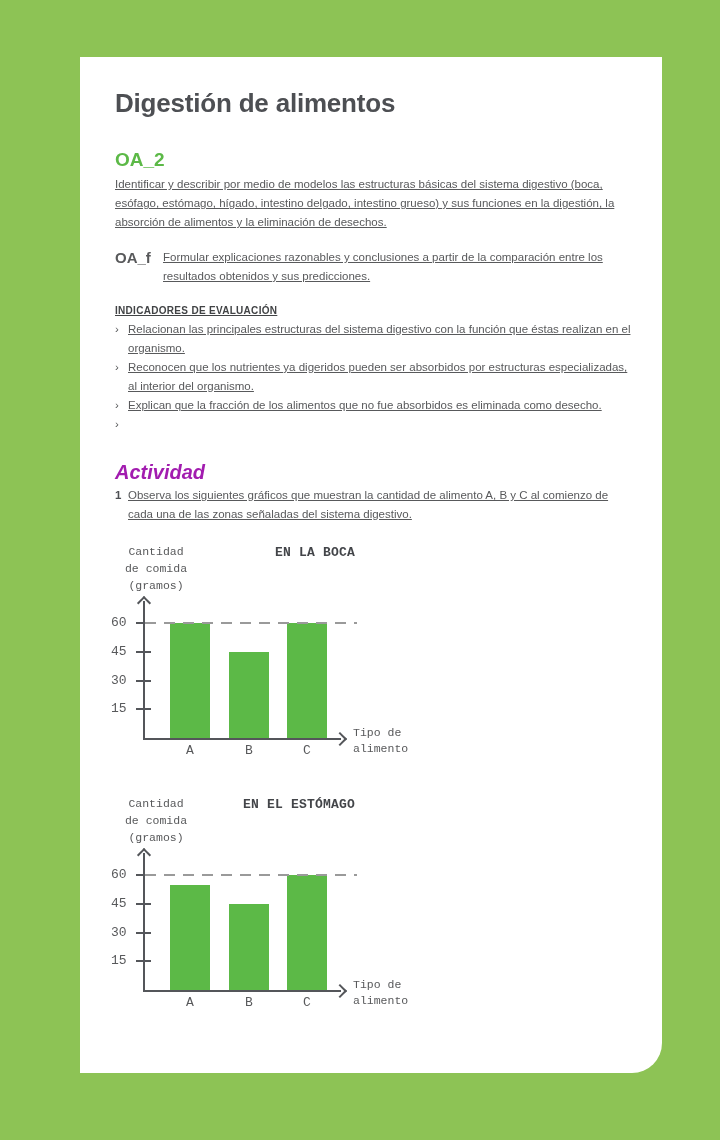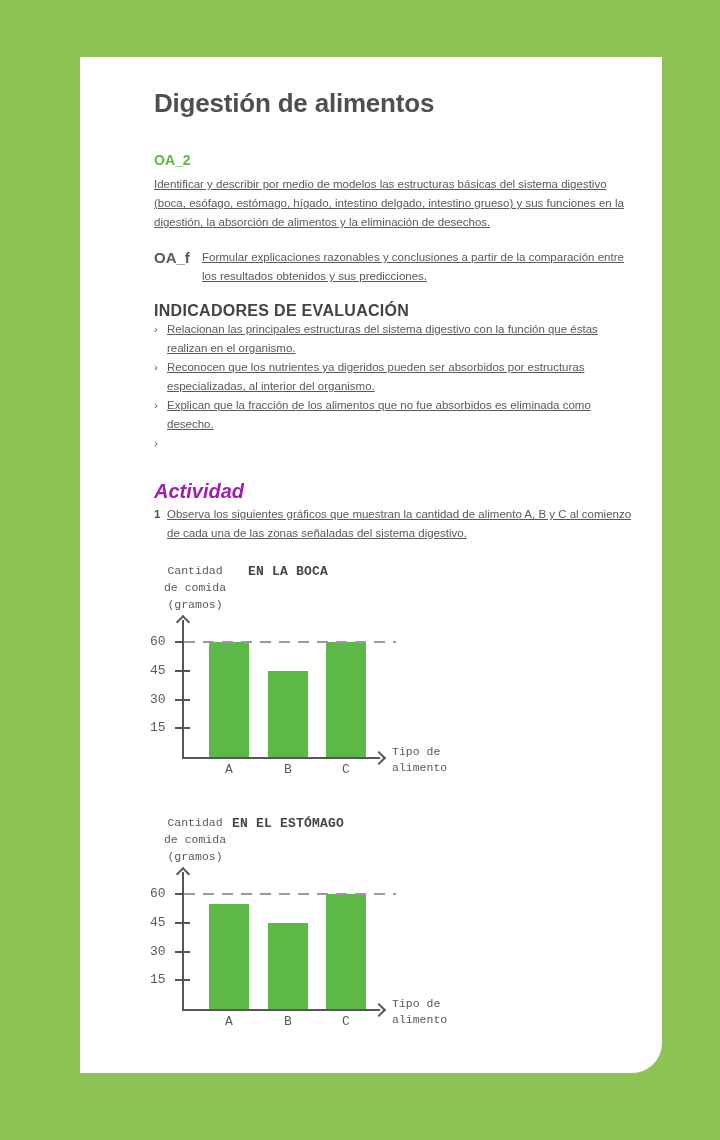--- a/index.html
+++ b/index.html
@@ -6,52 +6,53 @@
   body{
     width:720px;height:1140px;position:relative;
     background:#8dc355;
     font-family:"Liberation Sans", sans-serif;
     color:#58595b;
   }
   .card{
     position:absolute;left:80px;top:57px;width:582px;height:1016px;
     background:#ffffff;border-bottom-right-radius:30px;
   }
-  .content{padding:31px 27px 0 35px;margin-left:39px;}
+  .content{padding:31px 27px 0 35px;}
   .page-title{
     margin:0;font-size:26px;line-height:30px;font-weight:bold;color:#4d4f53;
     letter-spacing:-0.2px;
   }
   .green-heading{
-    margin:31px 0 4px 0;font-size:14px;line-height:22px;font-weight:bold;color:#5cb947;
+    margin:31px 0 4px 0;font-size:19px;line-height:22px;font-weight:bold;color:#5cb947;
   }
   .body-text{
     margin:0;font-size:11.5px;line-height:19px;color:#58595b;max-width:522px;text-decoration:underline;
   }
   .oaf-row{display:flex;margin-top:16px;max-width:522px;}
   .oaf-label{width:48px;flex:0 0 48px;font-weight:bold;font-size:15px;line-height:19px;color:#58595b;}
   .indicators-heading{
-    margin:17px 0 2px 0;font-size:16px;line-height:15px;font-weight:bold;color:#414345;
+    margin:17px 0 2px 0;font-size:10px;line-height:15px;font-weight:bold;color:#414345;
     letter-spacing:0.3px;
+    text-decoration:underline;
   }
   .bullet-row{display:flex;max-width:522px;}
   .bullet-marker{width:13px;flex:0 0 13px;font-size:11.5px;line-height:19px;}
   .activity-heading{margin:26px 0 2px 0;font-size:20px;line-height:24px;font-weight:bold;color:#a21caf;font-style:italic;}
   .activity-row{display:flex;max-width:522px;}
   .activity-number{width:13px;flex:0 0 13px;font-weight:bold;font-size:11.5px;line-height:19px;color:#4d4f53;}
 
   
   .chart{position:relative;height:230px;margin-top:19px;font-family:Liberation Mono, monospace;}
   .chart + .chart{margin-top:22px;}
   .chart-ylabel{
     position:absolute;left:2px;top:0;width:78px;text-align:center;
     font-size:11.5px;line-height:17px;color:#58595b;
   }
   .chart-title{
-    position:absolute;left:28px;top:2px;width:212px;text-align:center;
+    position:absolute;left:28px;top:2px;width:212px;text-align:right;
     font-size:13px;font-weight:bold;color:#434549;letter-spacing:0.2px;
   }
   .chart-plot{position:absolute;left:0;top:0;width:100%;height:100%;}
   .yaxis-line{position:absolute;left:28px;top:58px;width:2px;height:139px;background:#54565a;}
   .xaxis-line{position:absolute;left:28px;top:195px;width:198px;height:2px;background:#54565a;}
   .arrow-up{
     position:absolute;left:24px;top:55px;width:8px;height:8px;
     border-top:2px solid #54565a;border-left:2px solid #54565a;transform:rotate(45deg);
   }
   .arrow-right{

